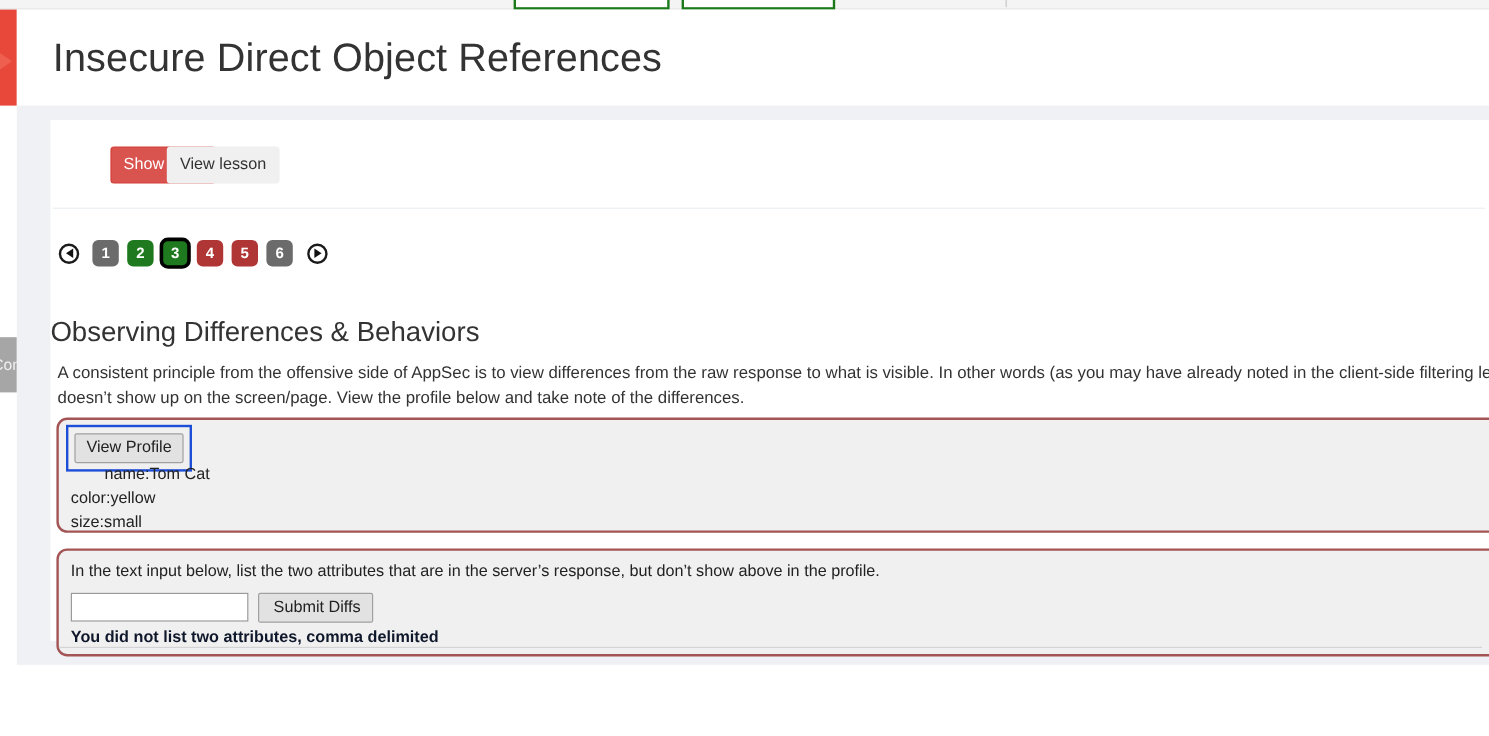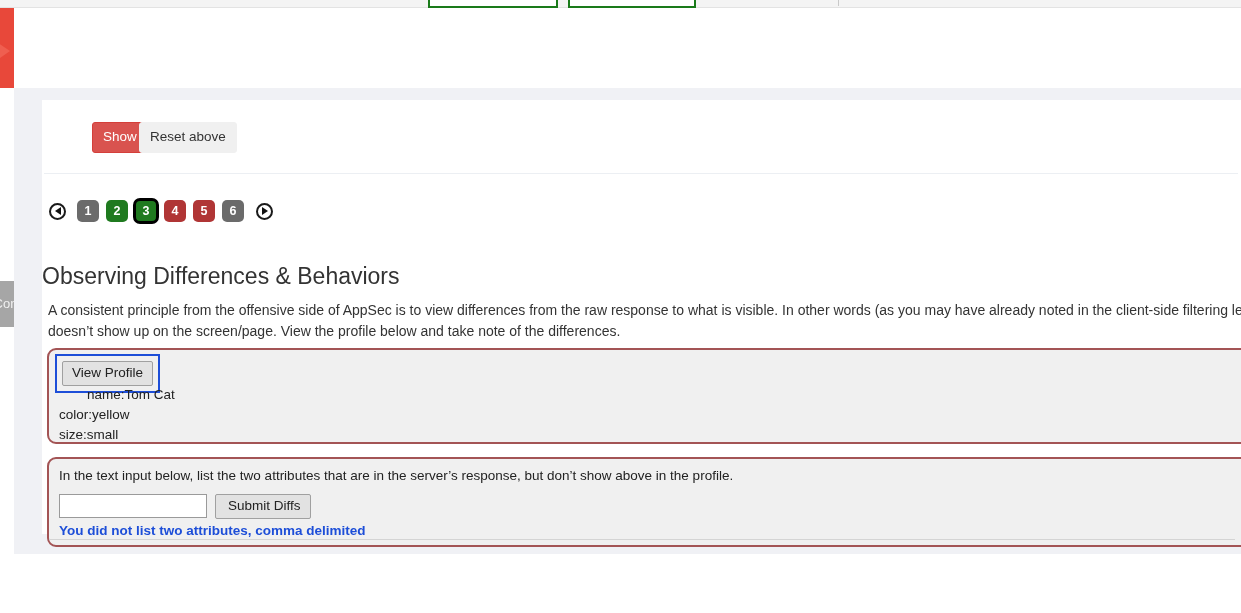--- a/index.html
+++ b/index.html
@@ -275,47 +275,50 @@
   }
   .btn-submit {
     position: absolute;
     left: 166px; top: 35px; padding-left: 12px;
   }
   .error-msg {
     position: absolute;
     left: 10px; top: 64px;
     font-size: 13.5px;
     font-weight: bold;
-    color: #1d4ed8;
+    color: #0f172a;
     white-space: nowrap;
   }
 </style>
 </head>
 <body>
 
 <div class="page">
 
   <div class="top-strip">
     <div class="green-box g1"></div>
     <div class="green-box g2"></div>
     <div class="top-tick"></div>
   </div>
 
   <div class="left-red-bar">
     <div class="chev"></div>
   </div>
 
   <div class="side-tab">Access Control</div>
 
+  <div class="header-band">
+    <div class="page-title">Insecure Direct Object References</div>
+  </div>
 
   <div class="content-bg">
     <div class="lesson-card">
 
       <button class="btn btn-hints">Show hints</button>
-      <button class="btn btn-reset">Reset above</button>
+      <button class="btn btn-reset">View lesson</button>
 
       <div class="divider"></div>
 
       <div class="pager">
         <div class="pg-arrow prev">
             <span class="tri"></span>
           </div>
         <div class="pg pg-gray">1</div>
         <div class="pg pg-green">2</div>
         <div class="pg pg-active">3</div>

